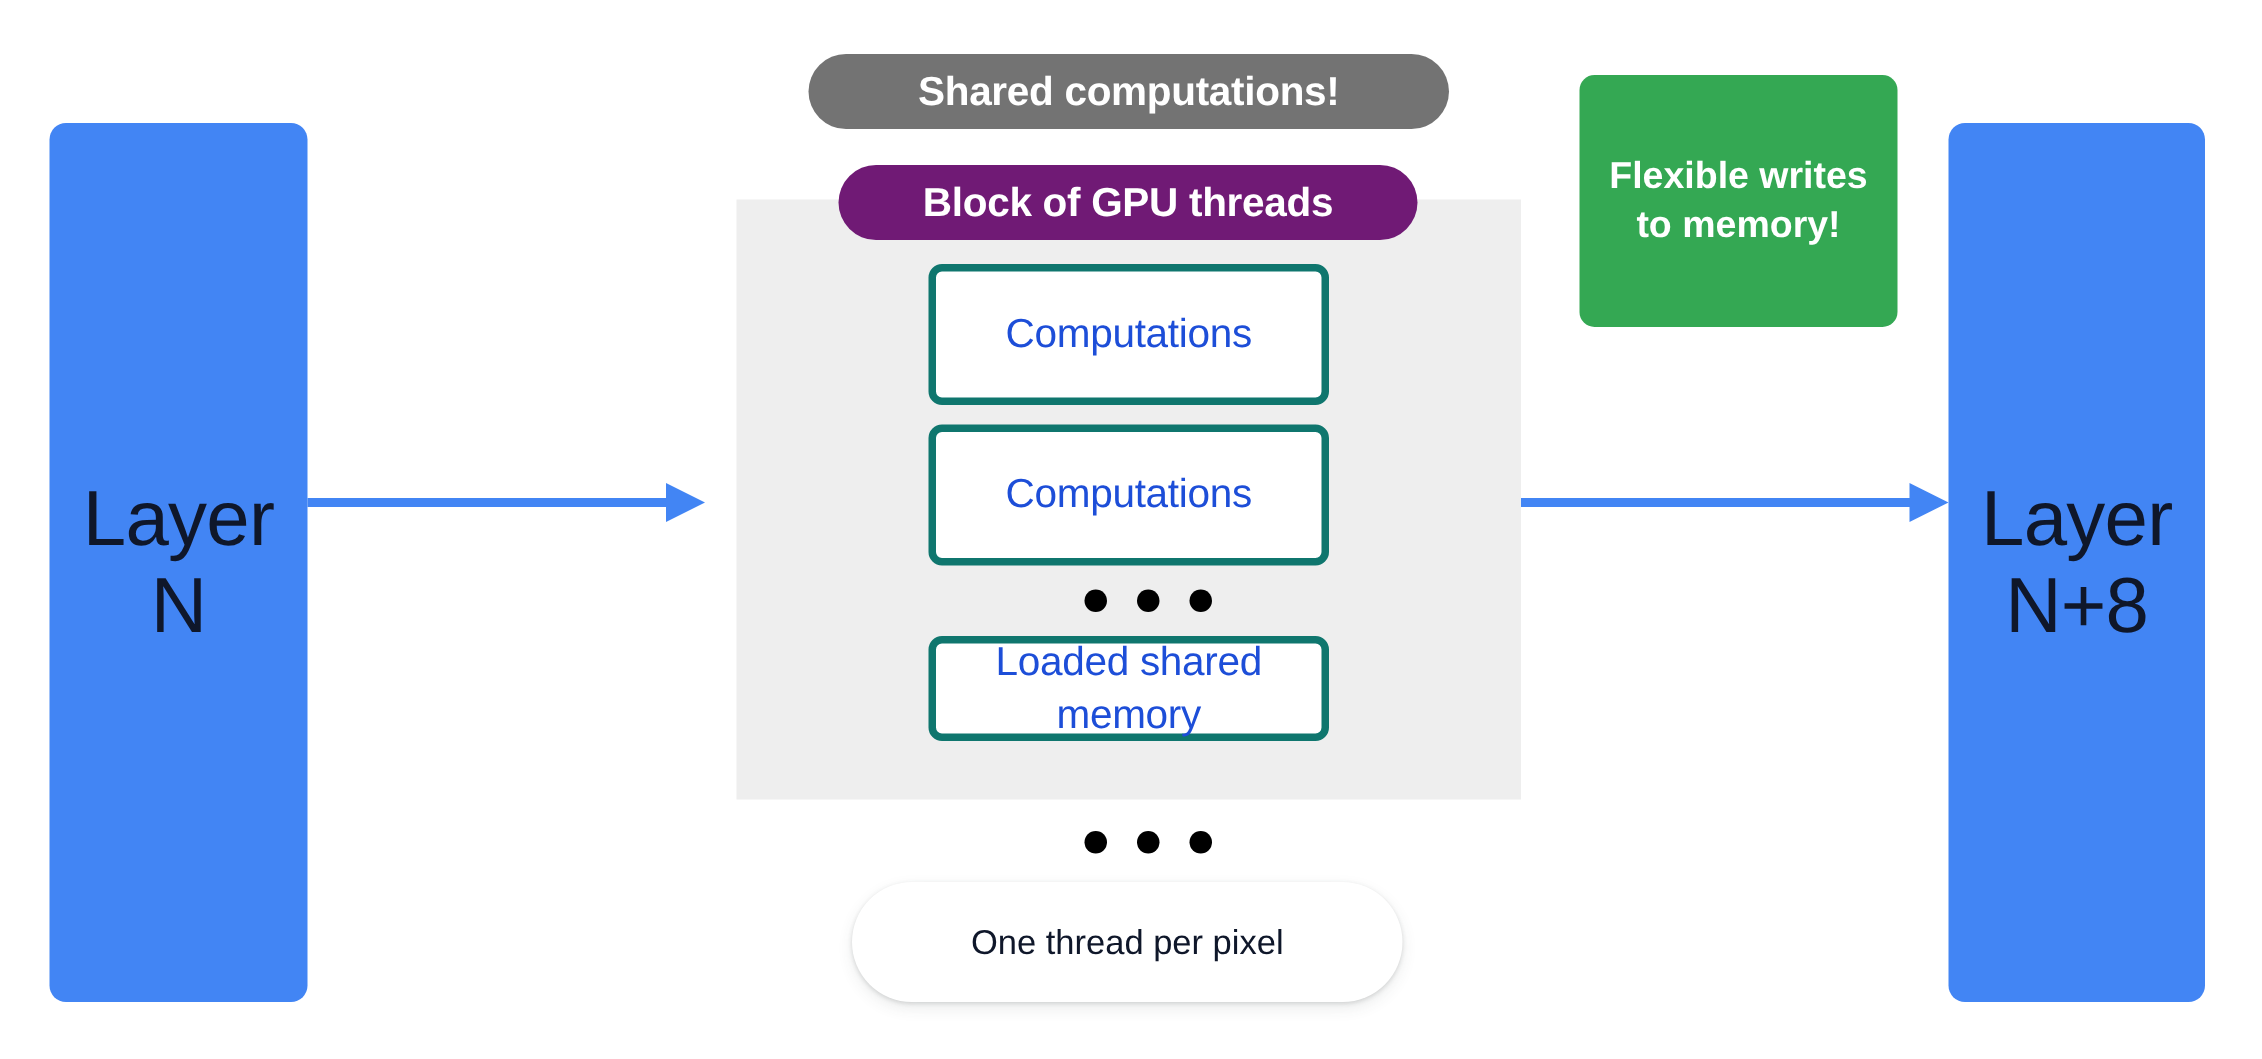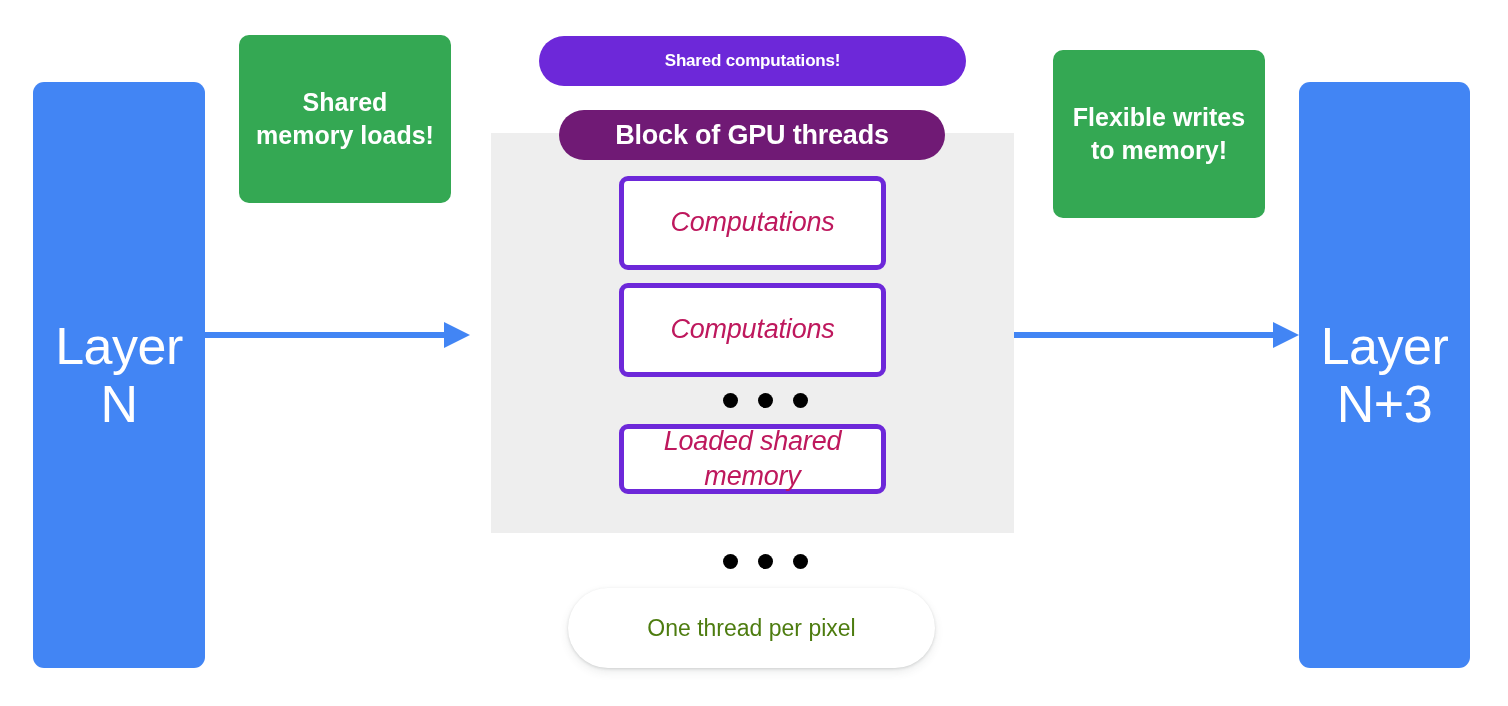--- a/index.html
+++ b/index.html
@@ -20,21 +20,21 @@
   }
 
   
   .layer-box {
     position: absolute;
     background: #4285F4;
     border-radius: 11px;
     display: flex;
     align-items: center;
     justify-content: center;
-    color: #ffffff;
+    color: #0f172a;
     font-size: 52px;
     line-height: 1.12;
     font-weight: 400;
     text-align: center;
     letter-spacing: -0.5px;
   }
   #layer-n      { left: 33px;   top: 82px; width: 172px; height: 586px; }
   #layer-n1     { left: 1299px; top: 82px; width: 171px; height: 586px; }
 
   
@@ -60,71 +60,70 @@
   .pill {
     position: absolute;
     display: flex;
     align-items: center;
     justify-content: center;
     text-align: center;
     box-sizing: border-box;
   }
   #pill-shared-computations {
     left: 539px; top: 36px; width: 427px; height: 50px;
-    background: #6d28d9;
+    background: #737373;
     border-radius: 25px;
     color: #ffffff;
-    font-size: 17px;
+    font-size: 27px;
     font-weight: 700;
     letter-spacing: -0.2px;
   }
   #pill-block-gpu-threads {
     left: 559px; top: 110px; width: 386px; height: 50px;
     background: #701a75;
     border-radius: 25px;
     color: #ffffff;
     font-size: 27px;
     font-weight: 700;
     letter-spacing: -0.2px;
   }
   #pill-one-thread {
     left: 568px; top: 588px; width: 367px; height: 80px;
     background: #ffffff;
     border-radius: 40px;
-    color: #4d7c0f;
+    color: #0f172a;
     font-size: 23px;
     font-weight: 400;
     line-height: 1.34;
     box-shadow: 0 1px 3px rgba(60,64,67,0.18), 0 4px 10px rgba(60,64,67,0.10);
   }
 
   
   #thread-block {
     position: absolute;
     left: 491px; top: 133px; width: 523px; height: 400px;
     background: #EEEEEE;
   }
 
   
   .thread-cell {
     position: absolute;
     background: #ffffff;
-    border: 5px solid #6d28d9;
+    border: 5px solid #0f766e;
     border-radius: 9px;
     display: flex;
     align-items: center;
     justify-content: center;
     text-align: center;
-    color: #be185d;
+    color: #1d4ed8;
     font-size: 27px;
     font-weight: 400;
     line-height: 1.3;
     box-sizing: border-box;
     letter-spacing: -0.2px;
-    font-style: italic;
   }
   #cell-comp-1   { left: 619px; top: 176px; width: 267px; height: 94px; }
   #cell-comp-2   { left: 619px; top: 283px; width: 267px; height: 94px; }
   #cell-loadedsm { left: 619px; top: 424px; width: 267px; height: 70px; }
 
   
   .dots {
     position: absolute;
     display: flex;
     align-items: center;
@@ -166,21 +165,20 @@
 
 <div id="canvas">
 
   <div class="layer-box" id="layer-n">
     <div>
       <div>Layer</div>
       <div>N</div>
     </div>
   </div>
 
-  <div class="green-card" id="callout-shared-memory">Shared memory loads!</div>
 
   <div class="arrow" id="arrow-left">
     <div class="shaft"></div>
     <div class="head"></div>
   </div>
 
   <div class="pill" id="pill-shared-computations">Shared computations!</div>
 
   <div id="thread-block"></div>
 
@@ -213,17 +211,17 @@
   <div class="arrow" id="arrow-right">
     <div class="shaft"></div>
     <div class="head"></div>
   </div>
 
   <div class="green-card" id="callout-flexible-write">Flexible writes to memory!</div>
 
   <div class="layer-box" id="layer-n1">
     <div>
       <div>Layer</div>
-      <div>N+3</div>
+      <div>N+8</div>
     </div>
   </div>
 
 </div>
 
 </body></html>

